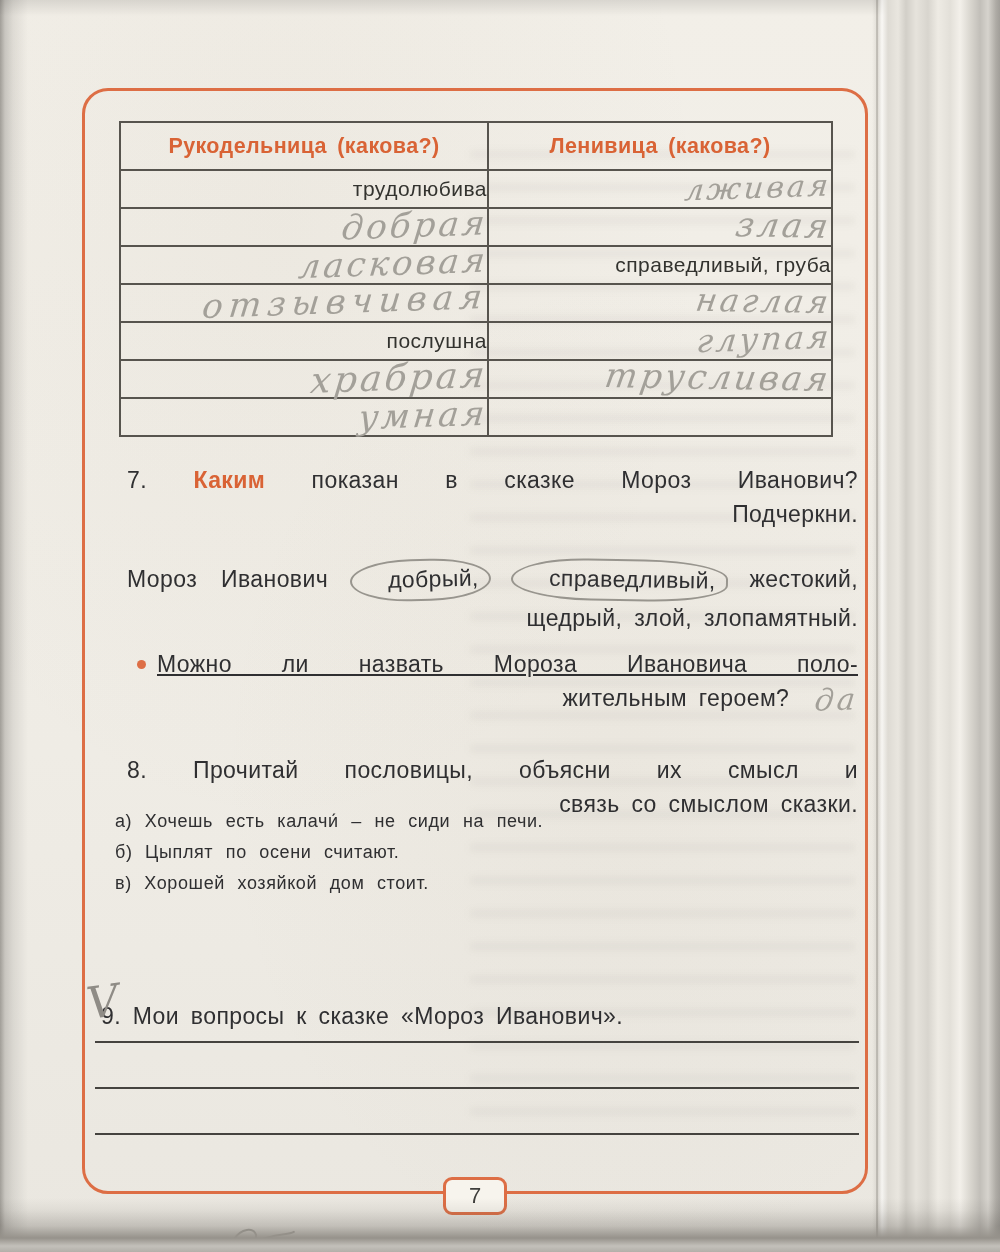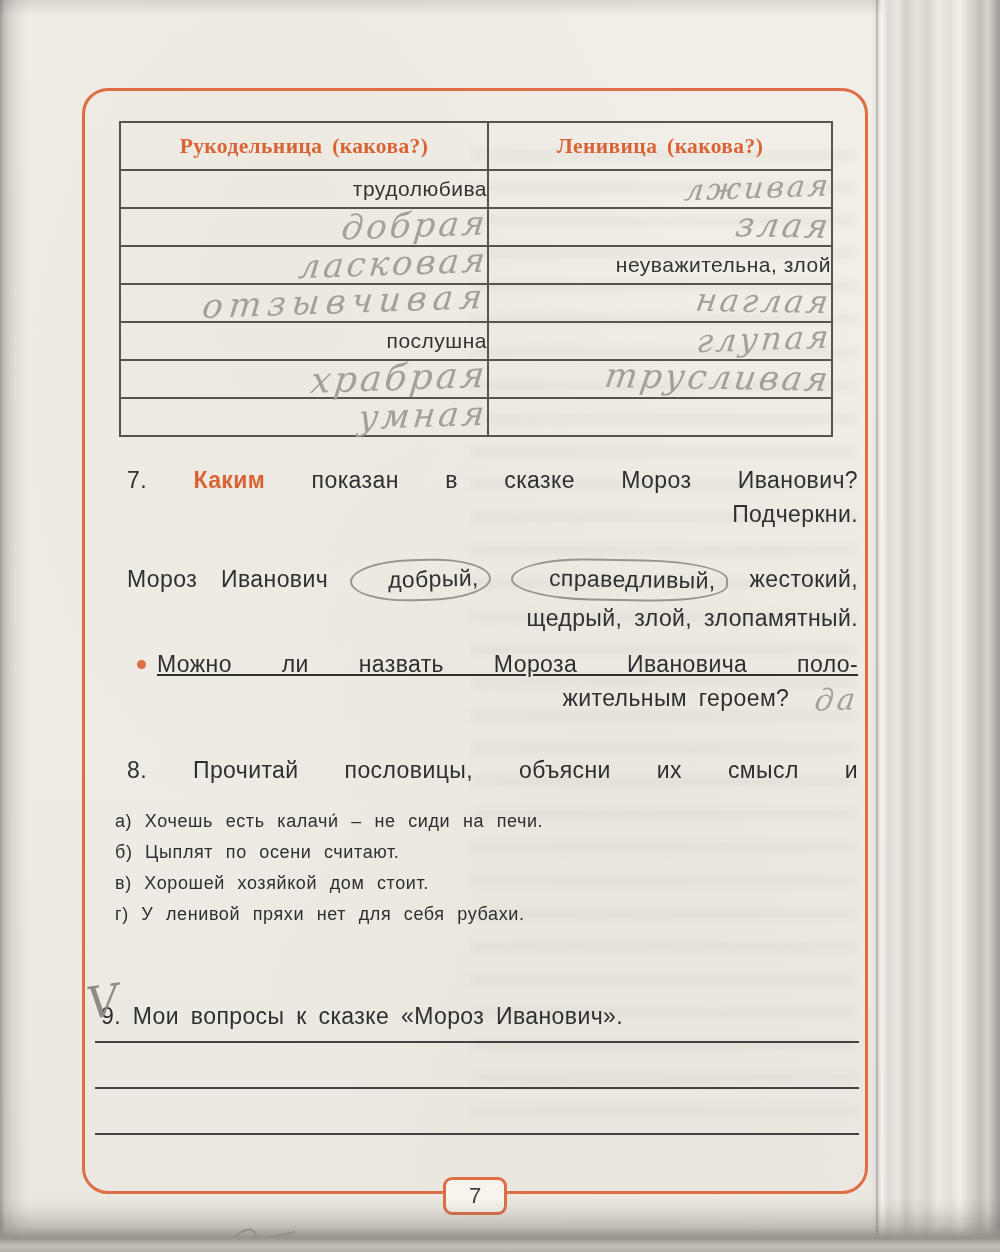--- a/index.html
+++ b/index.html
@@ -25,21 +25,21 @@
   .bleed{position:absolute;left:470px;top:150px;width:385px;height:990px;
     background:repeating-linear-gradient(180deg,rgba(110,105,95,0.05) 0 9px,transparent 9px 33px);
     filter:blur(3px);}
   
   .frame{position:absolute;left:82px;top:88px;width:780px;height:1100px;
     border:3.5px solid #dd6e45;border-radius:26px;}
   
   .cmp{position:absolute;left:34px;top:30px;width:712px;border-collapse:collapse;table-layout:fixed;}
   .cmp th,.cmp td{border:2px solid #57544e;text-align:right;}
   .cmp th{height:44px;font-size:21.5px;font-weight:bold;color:#d96335;text-align:center;
-    letter-spacing:0.4px;word-spacing:4px;font-family:Liberation Serif, serif;}
+    letter-spacing:0.4px;word-spacing:4px;}
   .cmp td{height:36px;padding:0 0 0 7px;font-size:21px;color:#33332f;vertical-align:middle;}
   .print{letter-spacing:0.5px;}
   .hw{font-family:"DejaVu Serif",serif;font-style:italic;color:#a3a099;letter-spacing:3px;
     display:inline-block;line-height:0.8;transform:skewX(-8deg) rotate(-2deg);white-space:nowrap;}
   .hw-30{font-size:30px}.hw-32{font-size:32px}.hw-34{font-size:34px}.hw-36{font-size:36px}
   .ml6{margin-left:6px}.ml10{margin-left:10px}.ml12{margin-left:12px}.ml20{margin-left:20px}.ml40{margin-left:40px}
   .ls6{letter-spacing:6px}
   .rotp{transform:skewX(-8deg) rotate(1deg)}
   
   .para{position:absolute;left:16px;width:757px;margin:0;font-size:23px;line-height:34px;
@@ -100,21 +100,21 @@
         <tr>
           <td><span class="print">трудолюбива</span></td>
           <td><span class="hw hw-30 ml12">лживая</span></td>
         </tr>
         <tr>
           <td><span class="hw hw-34 ml6">добрая</span></td>
           <td><span class="hw hw-34 ml10 rotp">злая</span></td>
         </tr>
         <tr>
           <td><span class="hw hw-34 ml20">ласковая</span></td>
-          <td><span class="print">неуважительна, злой</span></td>
+          <td><span class="print">справедливый, груба</span></td>
         </tr>
         <tr>
           <td><span class="hw hw-34 ml6 ls6">отзывчивая</span></td>
           <td><span class="hw hw-32 rotp">наглая</span></td>
         </tr>
         <tr>
           <td><span class="print">послушна</span></td>
           <td><span class="hw hw-32 ml20">глупая</span></td>
         </tr>
         <tr>
@@ -154,27 +154,27 @@
         <span>жительным героем?</span>
         <span class="hw ans">да</span>
       </span>
     </p>
 
     <p class="para q8">
       <span class="jline ind1">
         <span class="qnum">8.</span>
         <span>Прочитай пословицы, объясни их смысл и</span>
       </span>
+      <span class="pline">связь со смыслом сказки.</span>
     </p>
 
     <div class="list">
       <div class="item"><span>а) Хочешь есть калачи́ – не сиди на печи.</span></div>
       <div class="item"><span>б) Цыплят по осени считают.</span></div>
       <div class="item"><span>в) Хорошей хозяйкой дом стоит.</span></div>
-      <div class="item"><span>г) У ленивой пряхи нет для себя рубахи.</span></div>
     </div>
 
     <p class="para q9">
       <span class="hwmark">V</span>
       <span class="qnum">9.</span>
       <span>Мои вопросы к сказке «Мороз Иванович».</span>
     </p>
 
     <div class="rule r1"></div>
     <div class="rule r2"></div>

